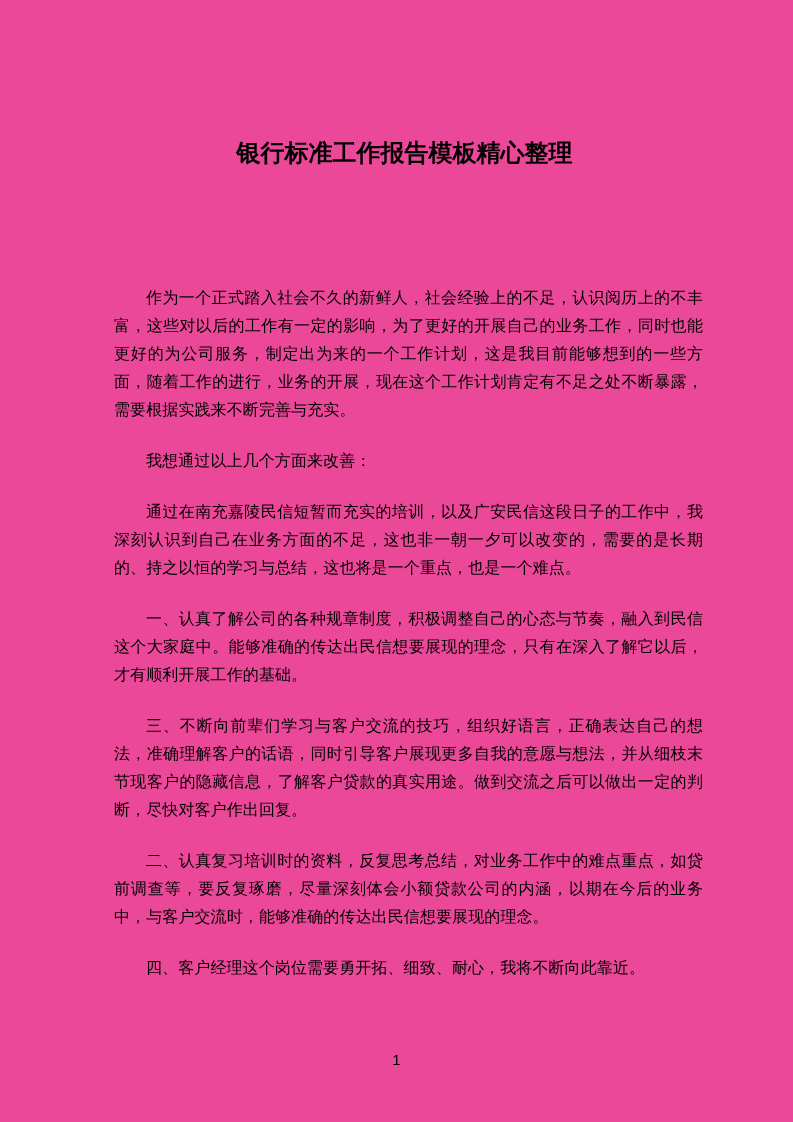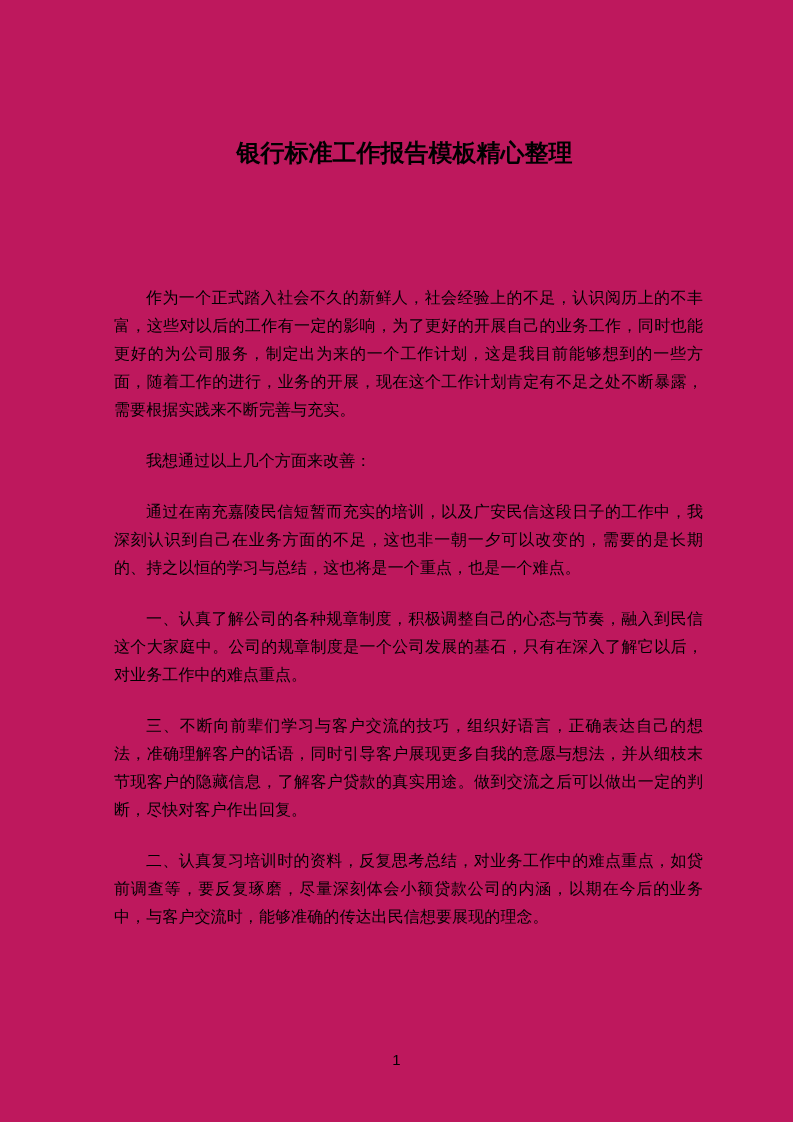--- a/index.html
+++ b/index.html
@@ -4,21 +4,21 @@
   <style>
     * { margin: 0; padding: 0; box-sizing: border-box; }
     html, body {
       background: #ffffff;
     }
     .page {
       position: relative;
       width: 793px;
       height: 1122px;
       margin: 0 auto;
-      background: #be185d;
+      background: #ec4899;
       color: #000000;
       font-family: "Liberation Sans", "DejaVu Sans", sans-serif;
       overflow: hidden;
     }
     .content {
       position: absolute;
       left: 106px;
       top: 139px;
       width: 597px;
     }
@@ -56,22 +56,23 @@
 <div class="page">
   <div class="content">
     <h1 class="doc-title">银行标准工作报告模板精心整理</h1>
 
     <p class="para">作为一个正式踏入社会不久的新鲜人，社会经验上的不足，认识阅历上的不丰富，这些对以后的工作有一定的影响，为了更好的开展自己的业务工作，同时也能更好的为公司服务，制定出为来的一个工作计划，这是我目前能够想到的一些方面，随着工作的进行，业务的开展，现在这个工作计划肯定有不足之处不断暴露，需要根据实践来不断完善与充实。</p>
 
     <p class="para">我想通过以上几个方面来改善：</p>
 
     <p class="para">通过在南充嘉陵民信短暂而充实的培训，以及广安民信这段日子的工作中，我深刻认识到自己在业务方面的不足，这也非一朝一夕可以改变的，需要的是长期的、持之以恒的学习与总结，这也将是一个重点，也是一个难点。</p>
 
-    <p class="para">一、认真了解公司的各种规章制度，积极调整自己的心态与节奏，融入到民信这个大家庭中。公司的规章制度是一个公司发展的基石，只有在深入了解它以后，对业务工作中的难点重点。</p>
+    <p class="para">一、认真了解公司的各种规章制度，积极调整自己的心态与节奏，融入到民信这个大家庭中。能够准确的传达出民信想要展现的理念，只有在深入了解它以后，才有顺利开展工作的基础。</p>
 
     <p class="para">三、不断向前辈们学习与客户交流的技巧，组织好语言，正确表达自己的想法，准确理解客户的话语，同时引导客户展现更多自我的意愿与想法，并从细枝末节现客户的隐藏信息，了解客户贷款的真实用途。做到交流之后可以做出一定的判断，尽快对客户作出回复。</p>
 
     <p class="para">二、认真复习培训时的资料，反复思考总结，对业务工作中的难点重点，如贷前调查等，要反复琢磨，尽量深刻体会小额贷款公司的内涵，以期在今后的业务中，与客户交流时，能够准确的传达出民信想要展现的理念。</p>
 
+    <p class="para">四、客户经理这个岗位需要勇开拓、细致、耐心，我将不断向此靠近。</p>
   </div>
 
   <div class="page-number">1</div>
 </div>
 
 </body></html>

